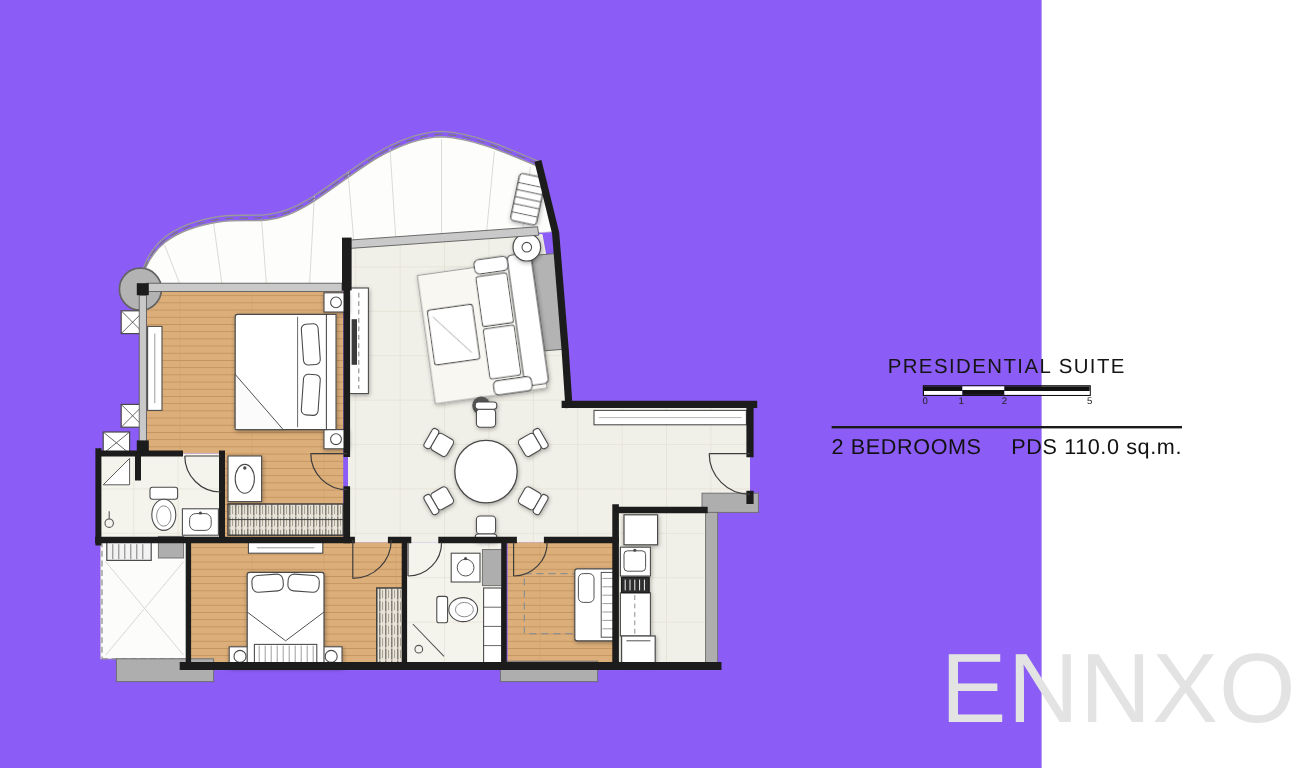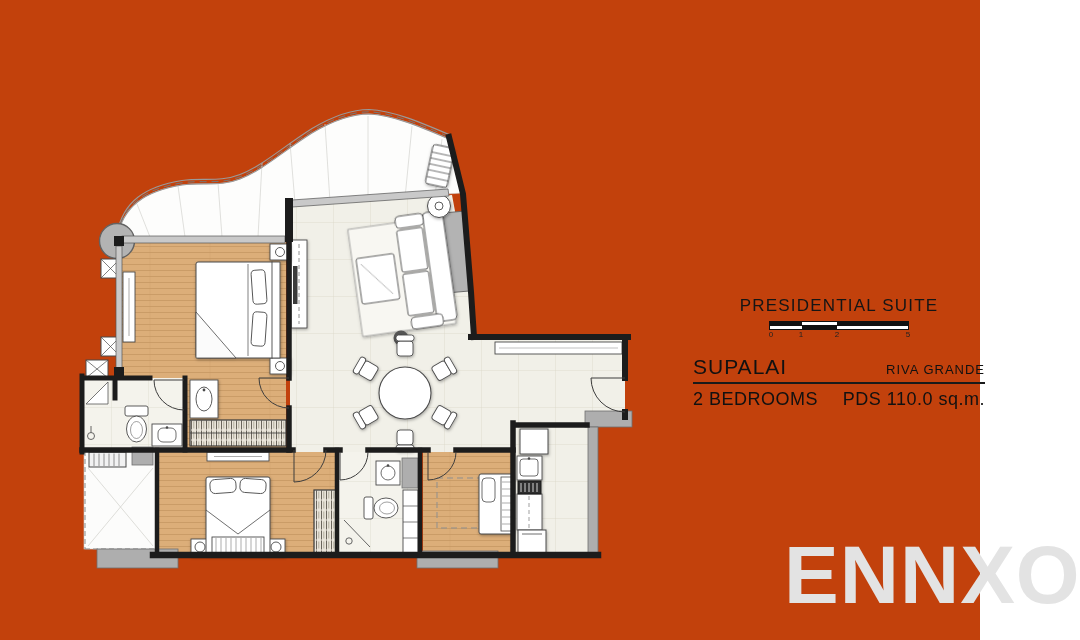--- a/index.html
+++ b/index.html
@@ -4,41 +4,41 @@
 <style>
   :root{
     --wood-floor:#dcae79; --wood-line:#c2945f;
     --tile-floor:#f1f0e8; --tile-line:#dbd8c9;
     --wall:#1c1c1c; --gray-element:#aeaeae; --light-gray:#cfcfcf;
     --watermark-color:#e3e3e3; --ink:#1a1a1a;
   }
   *{margin:0;padding:0;box-sizing:border-box}
   html,body{width:1080px;height:640px;overflow:hidden;background:#fff;
     font-family:"Liberation Sans", sans-serif;color:var(--ink)}
-  .stage{position:relative;width:980px;height:640px;background:#c2410c}
+  .stage{position:relative;width:868px;height:640px;background:#8b5cf6}
   .plan-svg{position:absolute;left:0;top:0}
 
   
   .panel{position:absolute;left:693px;top:296px;width:292px}
   .panel-title{text-align:center;font-size:17px;letter-spacing:1.2px;font-weight:500;color:#151515}
   .scalebar{position:relative;width:140px;margin:5px auto 14px auto;height:20px}
   .sb-bar{display:flex;height:9px;border:1px solid #111;width:140px}
   .sb-seg{height:100%}
   .sb-a{background:linear-gradient(#fff 40%, #111 40%)}
   .sb-b{background:linear-gradient(#111 55%, #fff 55%)}
   .sb-labels{position:absolute;top:9px;left:0;width:140px;height:10px;font-size:8px;color:#222}
   .sb-labels span{position:absolute;transform:translateX(-50%)}
   .row{display:flex;justify-content:space-between;align-items:baseline}
   .brand{font-size:21px;letter-spacing:1px;color:#111}
   .project{font-size:13px;letter-spacing:1px;color:#111}
   .rule{border-top:2px solid #1a1a1a;margin:3px 0 5px 0}
   .unit-type,.area{font-size:18px;letter-spacing:.5px;color:#111}
 
   
-  .watermark{position:absolute;left:784px;top:534px;font-size:82px;font-weight:700;
+  .watermark{position:absolute;left:784px;top:534px;font-size:82px;font-weight:400;
     letter-spacing:1px;color:var(--watermark-color);line-height:1;user-select:none}
 </style>
 </head>
 <body>
 
 <div class="stage">
 
 <svg class="plan-svg" width="1080" height="640" viewBox="0 0 1080 640">
   <defs>
     <pattern id="wood" width="60" height="6" patternUnits="userSpaceOnUse">
@@ -349,24 +349,20 @@
       <div class="sb-seg sb-a" style="width:36px"></div>
       <div class="sb-seg sb-b" style="width:72px"></div>
     </div>
     <div class="sb-labels">
       <span style="left:2px">0</span>
       <span style="left:32px">1</span>
       <span style="left:68px">2</span>
       <span style="left:139px">5</span>
     </div>
   </div>
-  <div class="row">
-    <span class="brand">SUPALAI</span>
-    <span class="project">RIVA GRANDE</span>
-  </div>
   <div class="rule"></div>
   <div class="row">
     <span class="unit-type">2 BEDROOMS</span>
     <span class="area">PDS 110.0 sq.m.</span>
   </div>
 </div>
 
 <div class="watermark">ENNXO</div>
 
 </div>

